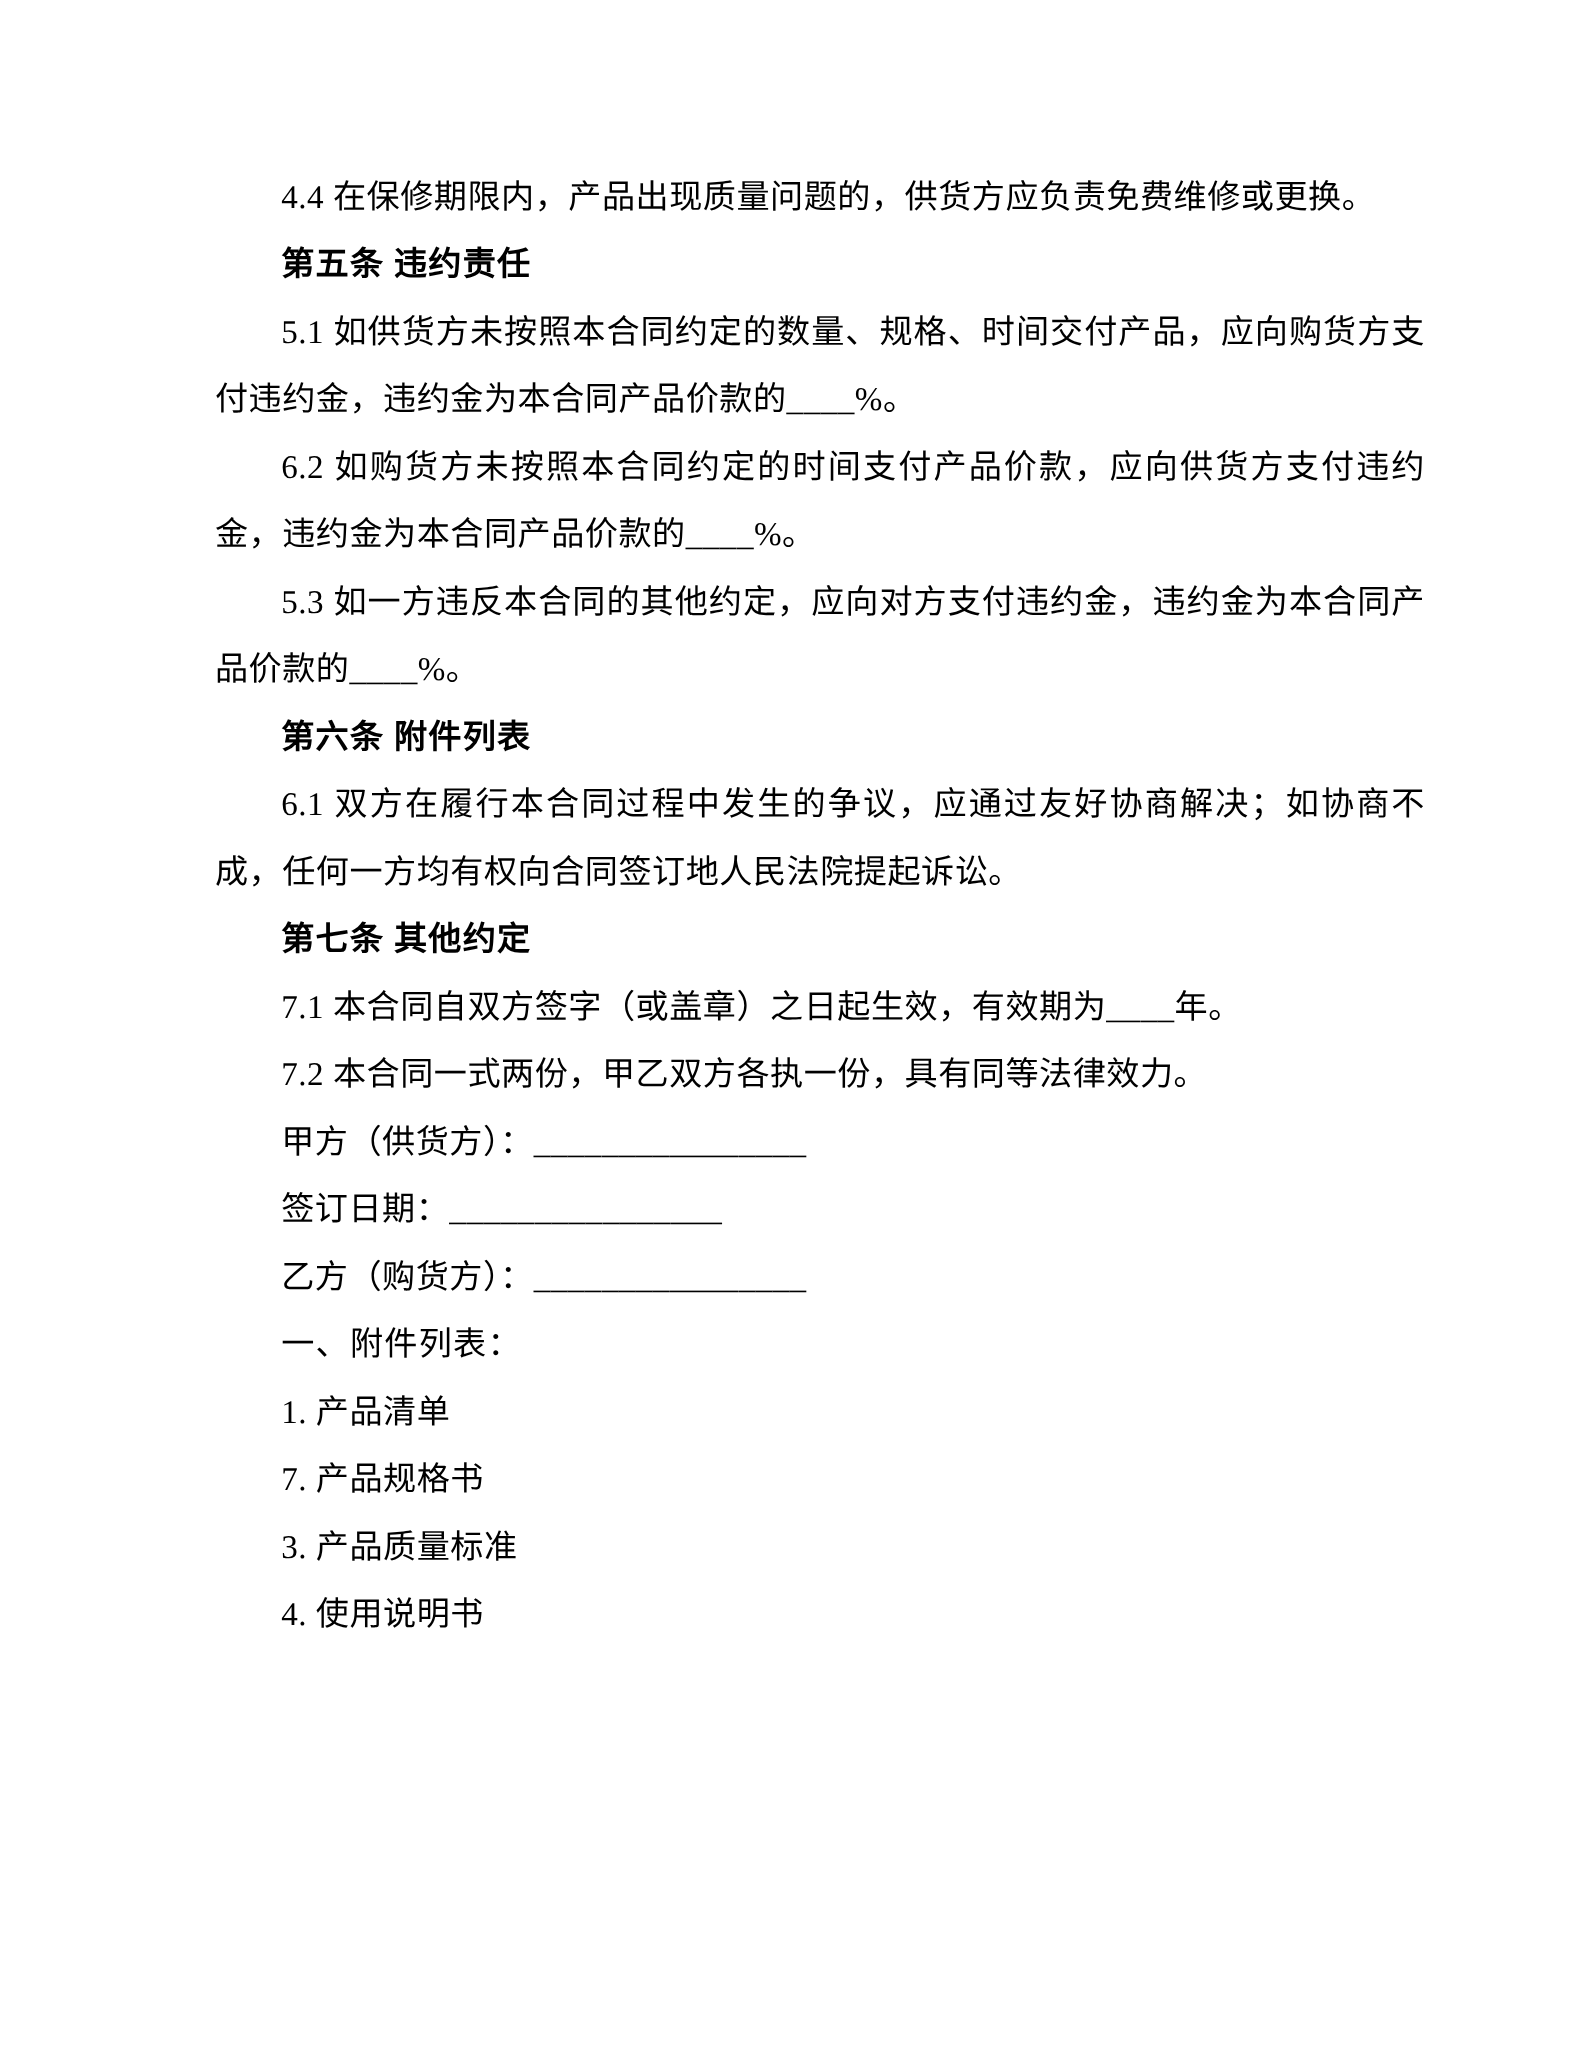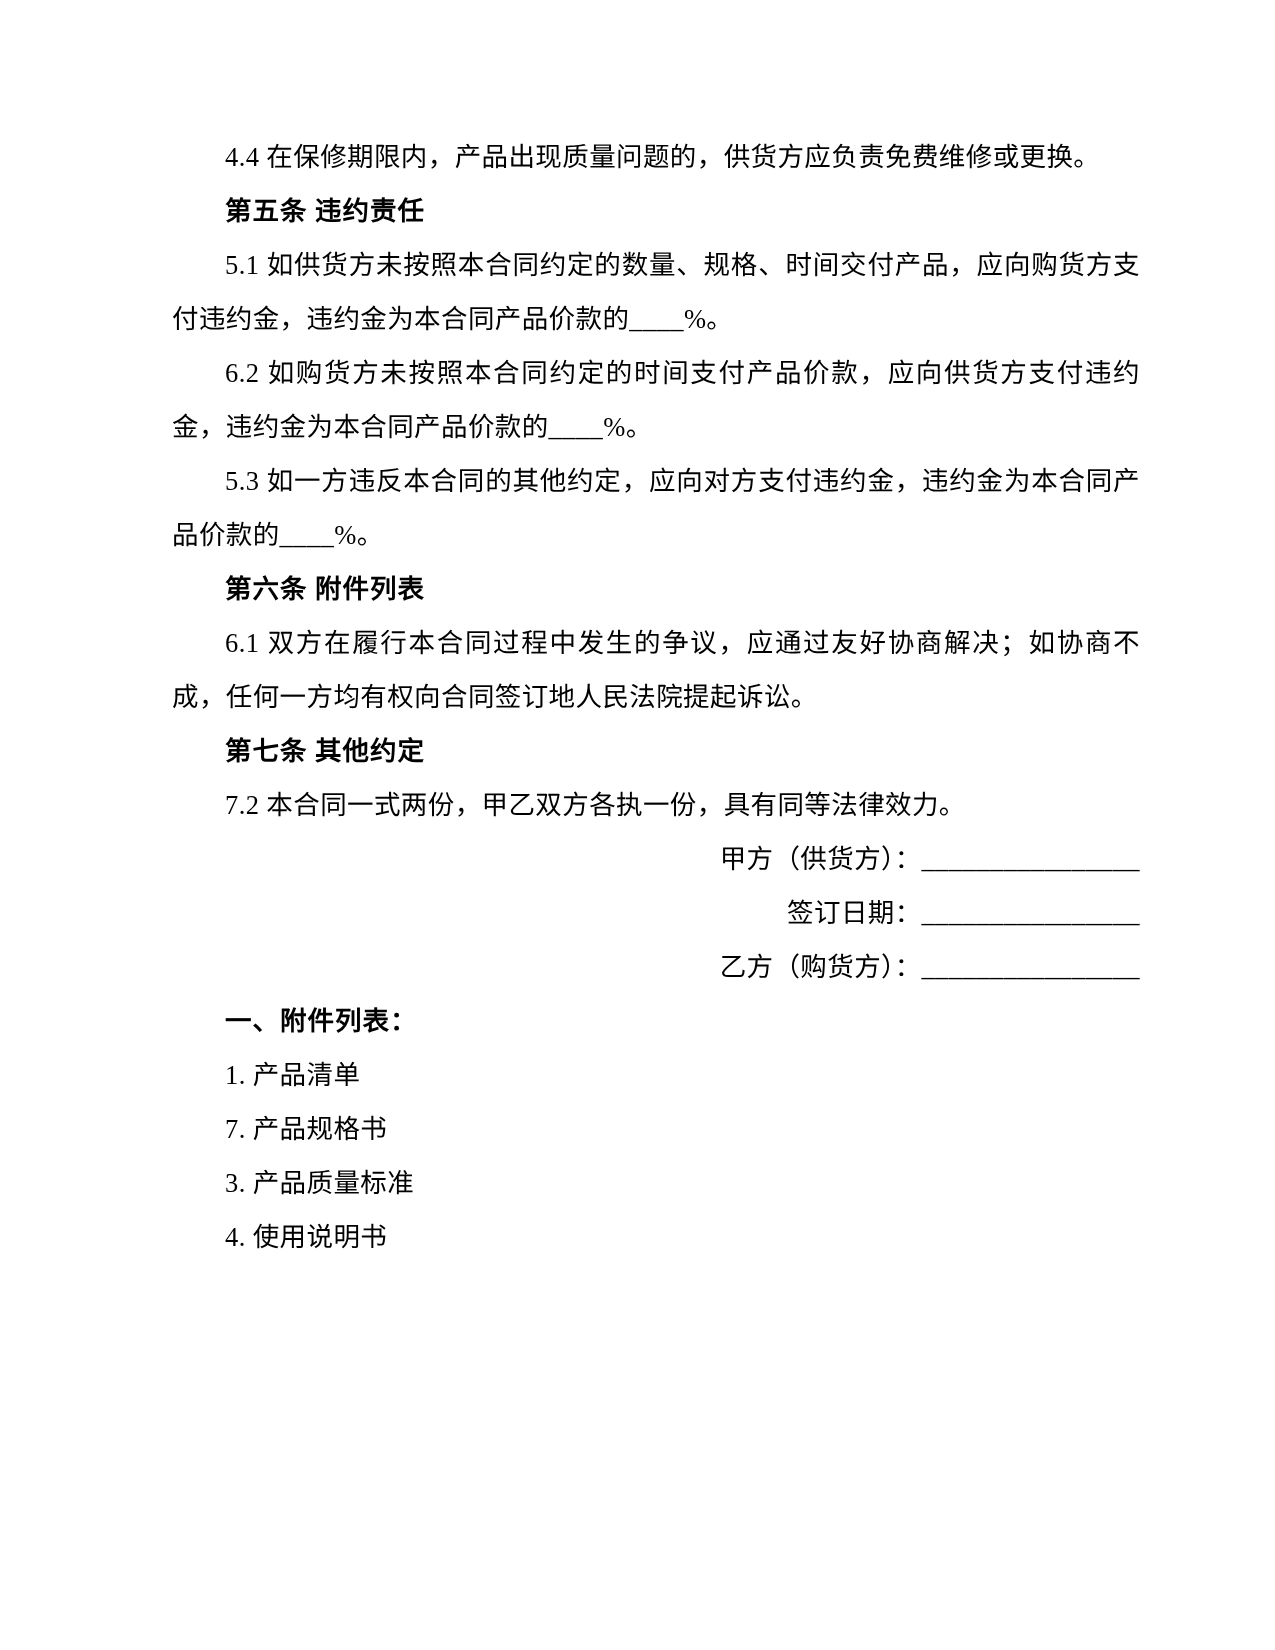--- a/index.html
+++ b/index.html
@@ -33,28 +33,27 @@
     text-justify: inter-ideograph;
   }
   .heading {
     text-indent: 2em;
     font-weight: bold;
     letter-spacing: 1px;
   }
   .sig-line {
     text-indent: 2em;
     white-space: pre;
-    text-align: right;
   }
   .list-item {
     text-indent: 2em;
   }
   .attach-title {
     text-indent: 2em;
-    font-weight: bold;
+    font-weight: normal;
     letter-spacing: 1px;
   }
 </style>
 </head>
 <body>
 
 <div class="page">
   <div class="doc-body">
 
     <p class="para">4.4 在保修期限内，产品出现质量问题的，供货方应负责免费维修或更换。</p>
@@ -66,20 +65,21 @@
     <p class="para">6.2 如购货方未按照本合同约定的时间支付产品价款，应向供货方支付违约金，违约金为本合同产品价款的____%。</p>
 
     <p class="para">5.3 如一方违反本合同的其他约定，应向对方支付违约金，违约金为本合同产品价款的____%。</p>
 
     <p class="heading">第六条 附件列表</p>
 
     <p class="para">6.1 双方在履行本合同过程中发生的争议，应通过友好协商解决；如协商不成，任何一方均有权向合同签订地人民法院提起诉讼。</p>
 
     <p class="heading">第七条 其他约定</p>
 
+    <p class="para">7.1 本合同自双方签字（或盖章）之日起生效，有效期为____年。</p>
 
     <p class="para">7.2 本合同一式两份，甲乙双方各执一份，具有同等法律效力。</p>
 
     <p class="sig-line">甲方（供货方）：________________</p>
 
     <p class="sig-line">签订日期：________________</p>
 
     <p class="sig-line">乙方（购货方）：________________</p>
 
     <p class="attach-title">一、附件列表：</p>

